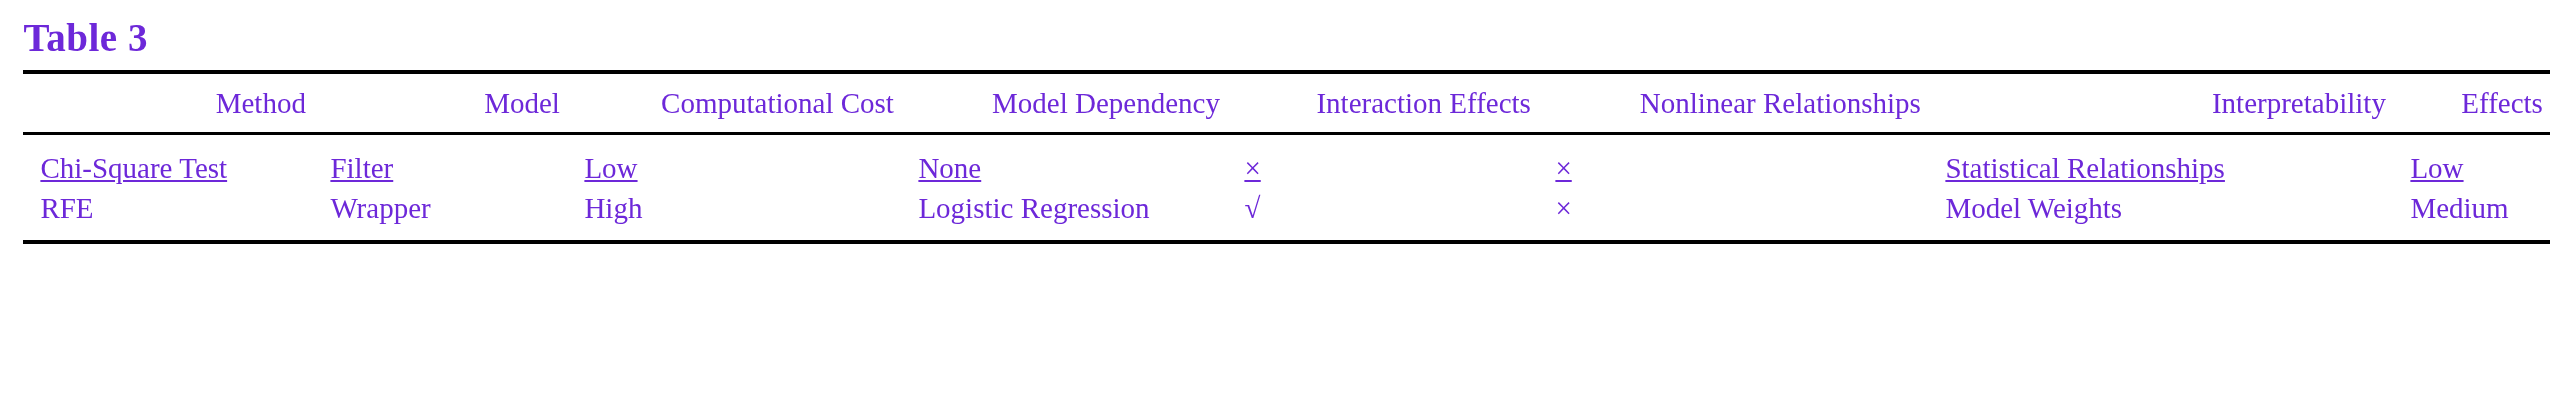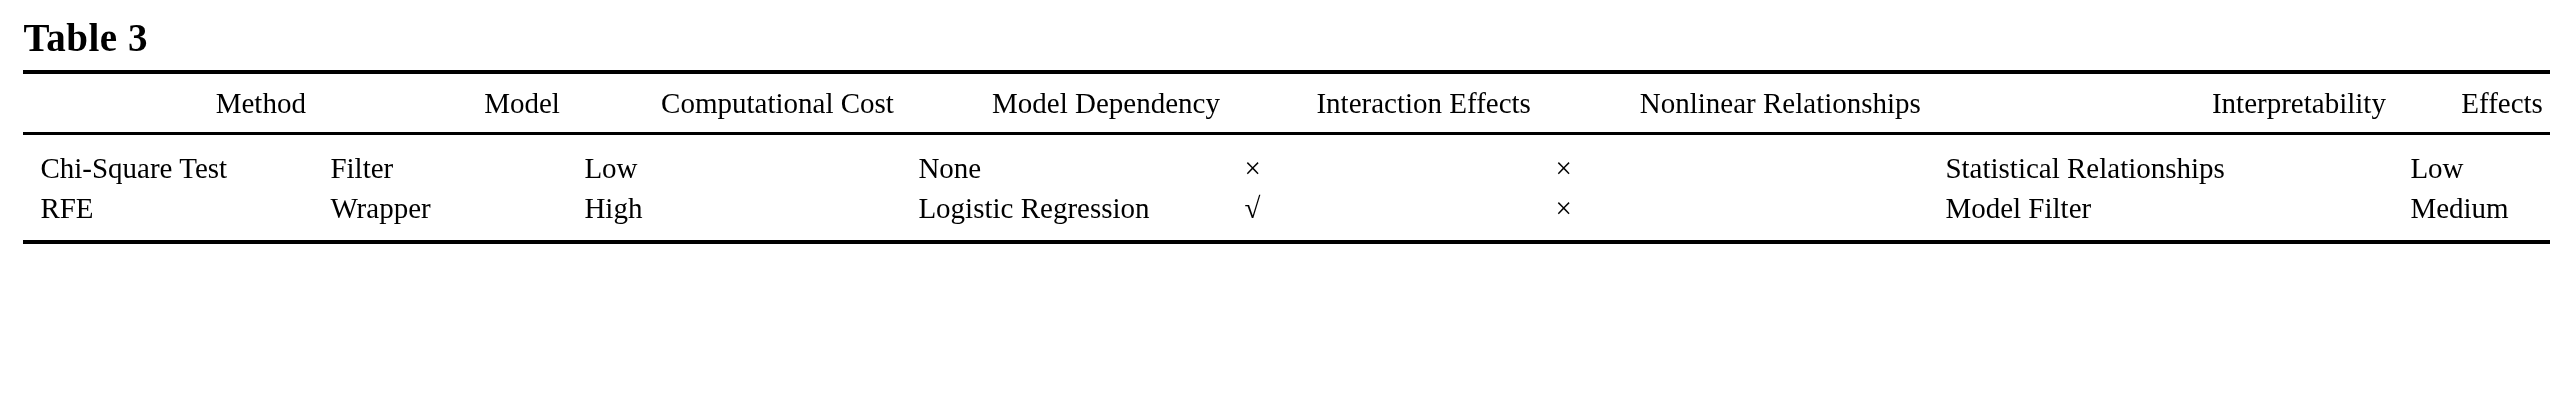--- a/index.html
+++ b/index.html
@@ -6,21 +6,21 @@
     margin: 0;
     padding: 0;
     background: #ffffff;
   }
   .page {
     position: relative;
     width: 2576px;
     height: 327px;
     box-sizing: border-box;
     background: #ffffff;
-    color: #000000;
+    color: #6d28d9;
     font-family: "Liberation Serif", "DejaVu Serif", serif;
     padding: 13px 25px 0 23.4px;
     overflow: hidden;
   }
   .table-label {
     font-size: 39px;
     font-weight: 700;
     line-height: 49px;
     letter-spacing: 0.5px;
   }
@@ -50,21 +50,21 @@
   }
   table.data-table td {
     text-align: left;
     font-size: 29px;
     height: 40px;
     padding: 0 7.5px 0 17px;
     vertical-align: middle;
     white-space: nowrap;
     overflow: hidden;
   }
-  table.data-table tbody tr:first-child td { padding-top: 13px; }
+  table.data-table tbody tr:first-child td { padding-top: 13px; text-decoration: underline; }
   table.data-table tbody tr:last-child td { padding-bottom: 11.2px; }
   td.sym { font-size: 32px; }
 </style>
 </head>
 <body>
 
 <div class="page">
 
   <div class="table-label">Table 3</div>
 
@@ -103,20 +103,20 @@
         <td>Statistical Relationships</td>
         <td>Low</td>
       </tr>
       <tr>
         <td>RFE</td>
         <td>Wrapper</td>
         <td>High</td>
         <td>Logistic Regression</td>
         <td class="sym">√</td>
         <td class="sym">×</td>
-        <td>Model Filter</td>
+        <td>Model Weights</td>
         <td>Medium</td>
       </tr>
     </tbody>
   </table>
 
 </div>
 
 
 </body></html>

